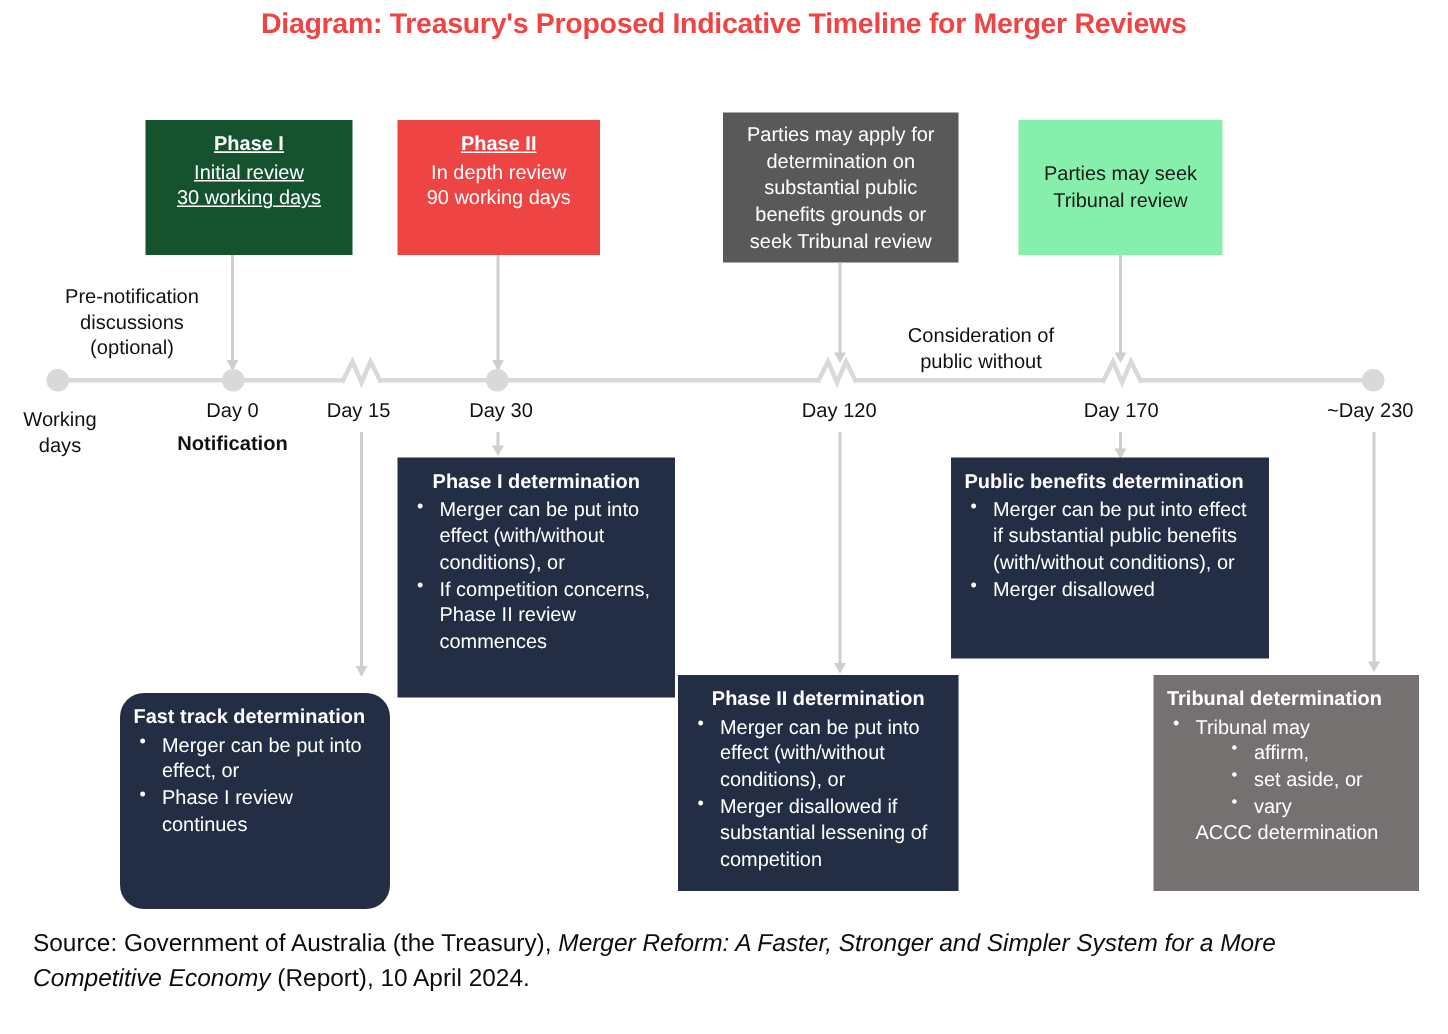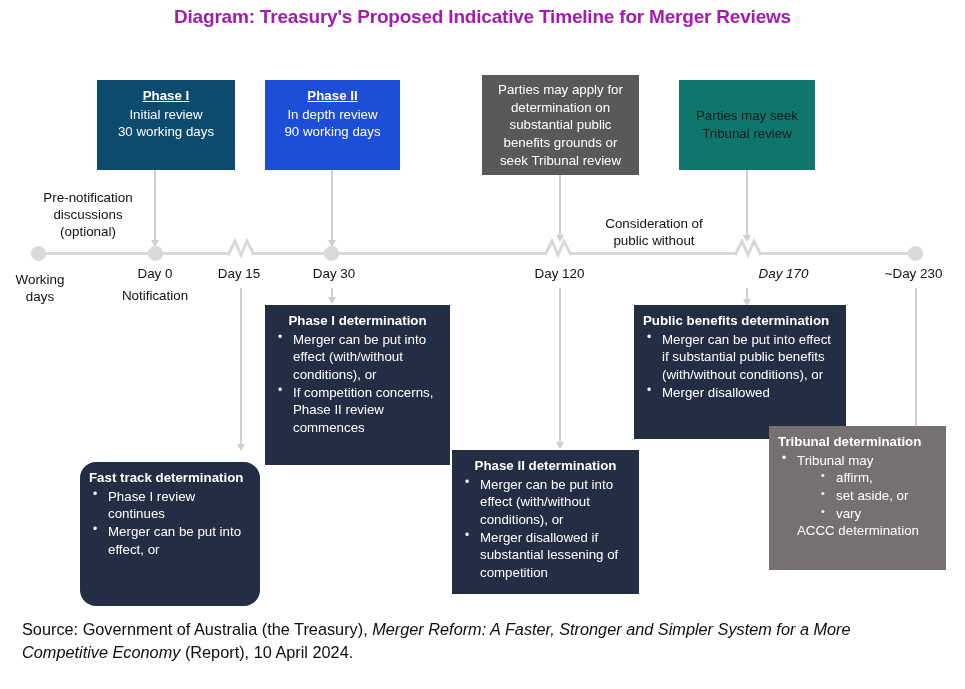--- a/index.html
+++ b/index.html
@@ -21,38 +21,38 @@
 
   
   .title {
     position: absolute;
     left: 0;
     top: 6px;
     width: 965px;
     text-align: center;
     font-size: 19px;
     font-weight: bold;
-    color: #a21caf;
+    color: #ef4444;
     letter-spacing: -0.2px;
   }
 
   
   .box {
     position: absolute;
     box-sizing: border-box;
     padding: 7px 9px 8px 9px;
     font-size: 13.3px;
     line-height: 1.33;
   }
   .box.navy   { background: #232e45; color: #ffffff; }
-  .box.green  { background: #0c4a6e; color: #ffffff; }
-  .box.blue   { background: #1d4ed8; color: #ffffff; }
+  .box.green  { background: #14532d; color: #ffffff; text-decoration: underline; }
+  .box.blue   { background: #ef4444; color: #ffffff; }
   .box.darkgray { background: #595959; color: #ffffff; }
   .box.gray     { background: #767171; color: #ffffff; }
-  .box.lightgray{ background: #0f766e; color: #1a1a1a; }
+  .box.lightgray{ background: #86efac; color: #1a1a1a; }
 
   .box .ctr { text-align: center; }
   .box .hdr {
     font-weight: bold;
     text-align: center;
     margin-bottom: 1px;
   }
   .box .hdr.ul { text-decoration: underline; }
   .box .hdr.left { text-align: left; }
 
@@ -128,21 +128,21 @@
   .arrowhead.down { border-top: 7px solid #d0cece; }
 
   
   .lbl {
     position: absolute;
     font-size: 13.4px;
     line-height: 1.26;
     color: #111111;
     text-align: center;
   }
-  .lbl.bold { font-weight: normal; text-align: center; }
+  .lbl.bold { font-weight: bold; text-align: center; }
 
   
   .source {
     position: absolute;
     left: 22px;
     top: 618px;
     width: 900px;
     font-size: 16.3px;
     line-height: 1.42;
     color: #0d0d0d;
@@ -213,21 +213,21 @@
   <div class="lbl" style="left:28px; top:190px; width:120px;">Pre-notification discussions (optional)</div>
 
   <div class="lbl" style="left:592px; top:216px; width:124px;">Consideration of public without</div>
 
   <div class="lbl" style="left:105px; top:266px; width:100px;">Day 0</div>
   <div class="lbl bold" style="left:90px; top:288px; width:130px;">Notification</div>
 
   <div class="lbl" style="left:193px; top:266px; width:92px;">Day 15</div>
   <div class="lbl" style="left:288px; top:266px; width:92px;">Day 30</div>
   <div class="lbl" style="left:512px; top:266px; width:95px;">Day 120</div>
-  <div class="lbl" style="left:736px; top:266px; width:95px;font-style:italic;">Day 170</div>
+  <div class="lbl" style="left:700px; top:266px; width:95px;">Day 170</div>
   <div class="lbl" style="left:862px; top:266px; width:103px;">~Day 230</div>
 
   <div class="conn" style="left:240px; top:288px; height:162px;"></div>
   <div class="arrowhead down" style="left:236.5px; top:444px;"></div>
 
   <div class="conn" style="left:331px; top:288px; height:14px;"></div>
   <div class="arrowhead down" style="left:327.5px; top:297px;"></div>
 
   <div class="conn" style="left:559px; top:288px; height:160px;"></div>
   <div class="arrowhead down" style="left:555.5px; top:442px;"></div>
@@ -250,34 +250,34 @@
     <div class="hdr left">Public benefits determination</div>
     <ul class="bul">
       <li>Merger can be put into effect if substantial public benefits (with/without conditions), or</li>
       <li>Merger disallowed</li>
     </ul>
   </div>
 
   <div class="box navy" style="left:80px; top:462px; width:180px; height:144px;border-radius:16px;">
     <div class="hdr left">Fast track determination</div>
     <ul class="bul">
+      <li>Merger can be put into effect, or</li>
       <li>Phase I review continues</li>
-      <li>Merger can be put into effect, or</li>
     </ul>
   </div>
 
   <div class="box navy" style="left:452px; top:450px; width:187px; height:144px;">
     <div class="hdr">Phase II determination</div>
     <ul class="bul">
       <li>Merger can be put into effect (with/without conditions), or</li>
       <li>Merger disallowed if substantial lessening of competition</li>
     </ul>
   </div>
 
-  <div class="box gray" style="left:769px; top:426px; width:177px; height:144px;">
+  <div class="box gray" style="left:769px; top:450px; width:177px; height:144px;">
     <div class="hdr left">Tribunal determination</div>
     <ul class="bul">
       <li>
         <span>Tribunal may</span>
         <ul class="sub">
           <li>affirm,</li>
           <li>set aside, or</li>
           <li>vary</li>
         </ul>
       </li>

